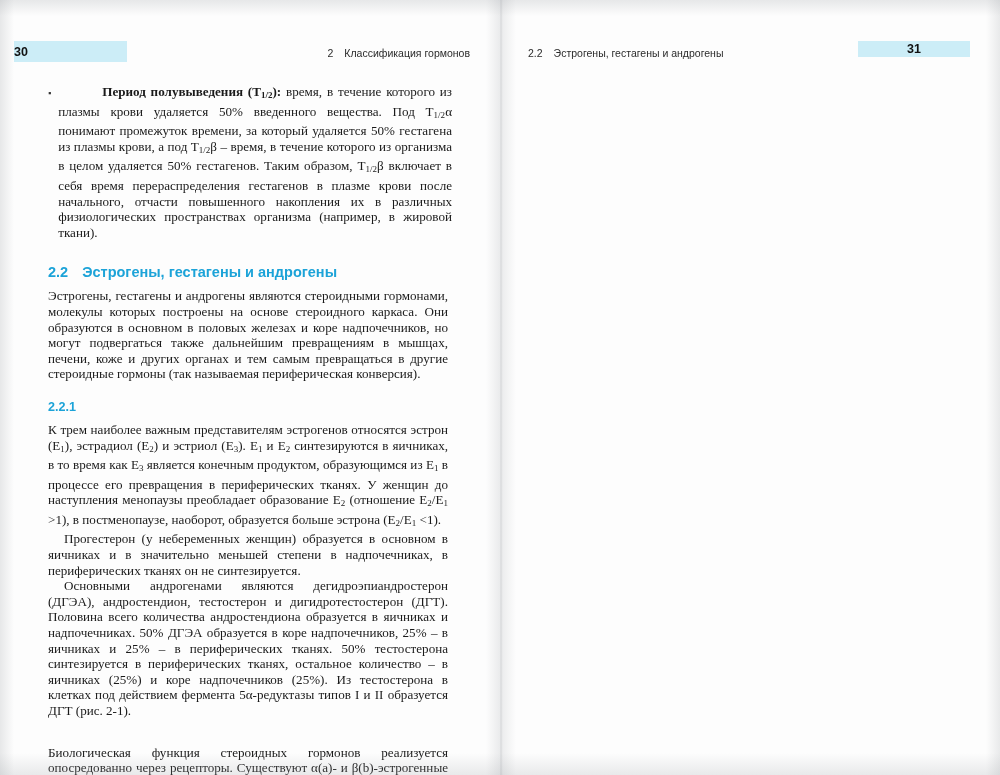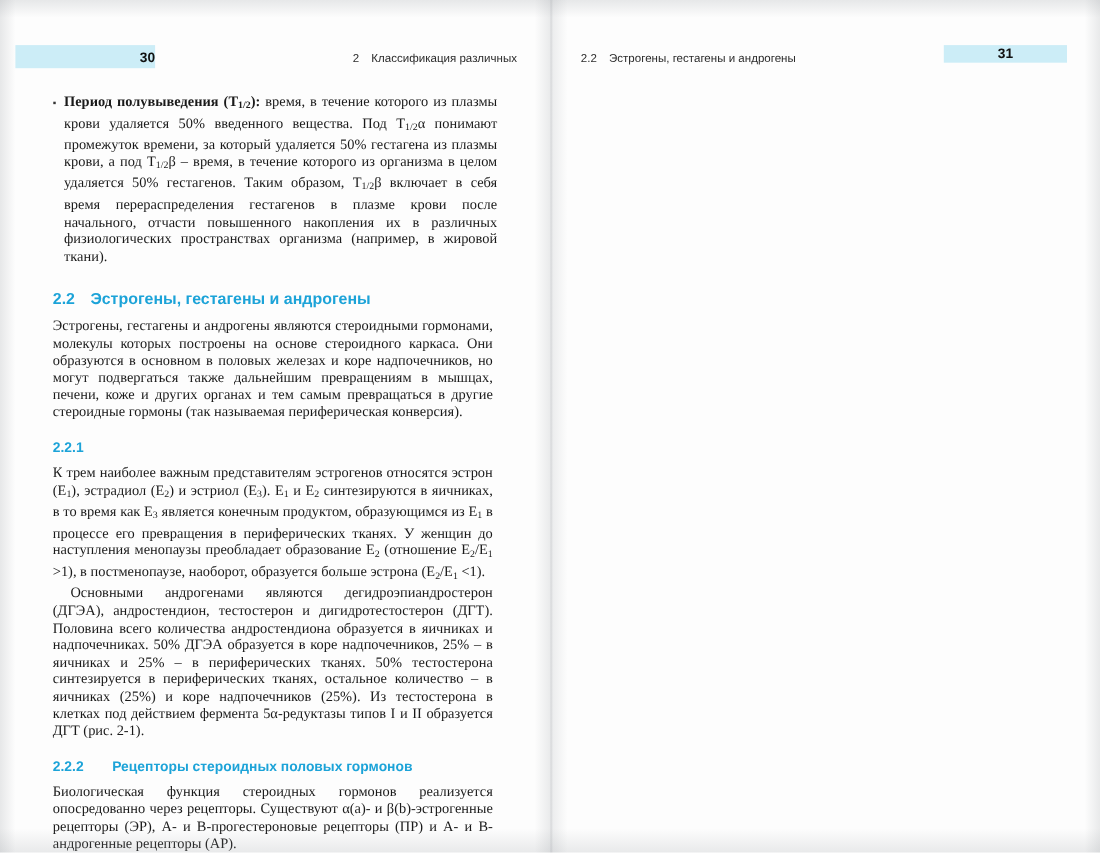--- a/index.html
+++ b/index.html
@@ -26,42 +26,42 @@
   .edge-right{position:absolute;right:0;top:0;width:14px;height:775px;
     background:linear-gradient(to left,rgba(140,145,150,0.18),rgba(255,255,255,0));pointer-events:none;z-index:5;}
   .edge-top{position:absolute;left:0;top:0;width:1000px;height:16px;
     background:linear-gradient(to bottom,rgba(150,155,160,0.22),rgba(255,255,255,0));pointer-events:none;z-index:5;}
   .edge-bottom{position:absolute;left:0;bottom:0;width:1000px;height:22px;
     background:linear-gradient(to top,rgba(150,155,160,0.20),rgba(255,255,255,0));pointer-events:none;z-index:5;}
 
   
   .runhead{position:absolute;top:44px;height:18px;font-family:"Liberation Sans",sans-serif;
     font-size:10.5px;color:#2b2b2b;display:flex;align-items:center;}
-  .folio-wrap-left{position:absolute;left:14px;top:41px;width:127px;background:#ccedf7;height:21px;display:flex;align-items:center;justify-content:flex-end;}
+  .folio-wrap-left{position:absolute;left:14px;top:41px;width:113px;background:#ccedf7;height:21px;display:flex;align-items:center;justify-content:flex-start;}
   .folio-wrap-right{position:absolute;right:30px;top:41px;width:112px;background:#ccedf7;height:16px;display:flex;align-items:center;justify-content:center;}
   .folio-txt{font-family:"Liberation Sans",sans-serif;font-weight:bold;font-size:12.5px;color:#111;}
   .runhead-left{right:30px;justify-content:flex-end;gap:11px;}
   .runhead-right{left:28px;justify-content:flex-start;gap:11px;}
   .rh-num{font-size:10.5px;color:#2b2b2b;}
   .rh-title{font-size:10.5px;color:#2b2b2b;}
 
   
   .col{position:absolute;}
   .col-left{left:48px;top:84px;width:404px;}
 
   p.body{
     margin:0 4px 0 0;font-size:13.1px;line-height:15.6px;color:#1a1a1a;
     text-align:justify;text-justify:inter-word;
     font-family:"Liberation Serif",serif;
   }
   p.ind{text-indent:16px;}
   .bullet-block{display:flex;gap:7px;margin-bottom:2px;}
   .bullet-dot{font-size:9px;line-height:16px;color:#333;flex:0 0 auto;padding-top:1px;}
   .bullet-txt{font-size:13.1px;line-height:15.6px;text-align:justify;color:#1a1a1a;}
-  b.lead{font-weight:bold;}
+  b.lead{font-weight:bold;margin-left:44px;}
 
   h2.sec{
     font-family:"Liberation Sans",sans-serif;
     color:#1ca3d8;font-size:14.5px;font-weight:bold;
     margin:0;display:flex;gap:14px;align-items:baseline;
   }
   h3.sec{
     font-family:"Liberation Sans",sans-serif;
     color:#1ca3d8;font-size:12.6px;font-weight:bold;
     margin:0;display:flex;gap:26px;align-items:baseline;
@@ -79,21 +79,21 @@
 <div class="spread">
 
   <div class="page page-left">
 
     <div class="folio-wrap-left">
       <span class="folio-txt">30</span>
     </div>
 
     <div class="runhead runhead-left" style="left:200px;right:30px;">
       <span class="rh-num">2</span>
-      <span class="rh-title">Классификация различных</span>
+      <span class="rh-title">Классификация гормонов</span>
     </div>
 
     <div class="col col-left">
 
       <div class="bullet-block">
         <span class="bullet-dot">▪</span>
         <div class="bullet-txt">
           <b class="lead">Период полувыведения (T<sub>1/2</sub>):</b>
           время, в течение которого из плазмы крови удаляется 50% введенного вещества. Под T<sub>1/2</sub>α понимают промежуток времени, за который удаляется 50% гестагена из плазмы крови, а под T<sub>1/2</sub>β – время, в течение которого из организма в целом удаляется 50% гестагенов. Таким образом, T<sub>1/2</sub>β включает в себя время перераспределения гестагенов в плазме крови после начального, отчасти повышенного накопления их в различных физиологических пространствах организма (например, в жировой ткани).
         </div>
@@ -110,29 +110,26 @@
 
       <div class="gap-18"></div>
 
       <h3 class="sec">
         <span class="sec-num">2.2.1</span>
       </h3>
       <div class="gap-8"></div>
 
       <p class="body">К трем наиболее важным представителям эстрогенов относятся эстрон (E<sub>1</sub>), эстрадиол (E<sub>2</sub>) и эстриол (E<sub>3</sub>). E<sub>1</sub> и E<sub>2</sub> синтезируются в яичниках, в то время как E<sub>3</sub> является конечным продуктом, образующимся из E<sub>1</sub> в процессе его превращения в периферических тканях. У женщин до наступления менопаузы преобладает образование E<sub>2</sub> (отношение E<sub>2</sub>/E<sub>1</sub> &gt;1), в постменопаузе, наоборот, образуется больше эстрона (E<sub>2</sub>/E<sub>1</sub> &lt;1).</p>
 
+      <p class="body ind">Прогестерон (у небеременных женщин) образуется в основном в яичниках и в значительно меньшей степени в надпочечниках, в периферических тканях он не синтезируется.</p>
 
       <p class="body ind">Основными андрогенами являются дегидроэпиандростерон (ДГЭА), андростендион, тестостерон и дигидротестостерон (ДГТ). Половина всего количества андростендиона образуется в яичниках и надпочечниках. 50% ДГЭА образуется в коре надпочечников, 25% – в яичниках и 25% – в периферических тканях. 50% тестостерона синтезируется в периферических тканях, остальное количество – в яичниках (25%) и коре надпочечников (25%). Из тестостерона в клетках под действием фермента 5α-редуктазы типов I и II образуется ДГТ (рис. 2-1).</p>
 
       <div class="gap-18"></div>
 
-      <h3 class="sec">
-        <span class="sec-num">2.2.2</span>
-        <span>Рецепторы стероидных половых гормонов</span>
-      </h3>
       <div class="gap-8"></div>
 
       <p class="body">Биологическая функция стероидных гормонов реализуется опосредованно через рецепторы. Существуют α(a)- и β(b)-эстрогенные рецепторы (ЭР), А- и В-прогестероновые рецепторы (ПР) и А- и В-андрогенные рецепторы (АР).</p>
 
     </div>
   </div>
 
   <div class="page page-right">
 
     <div class="folio-wrap-right">

